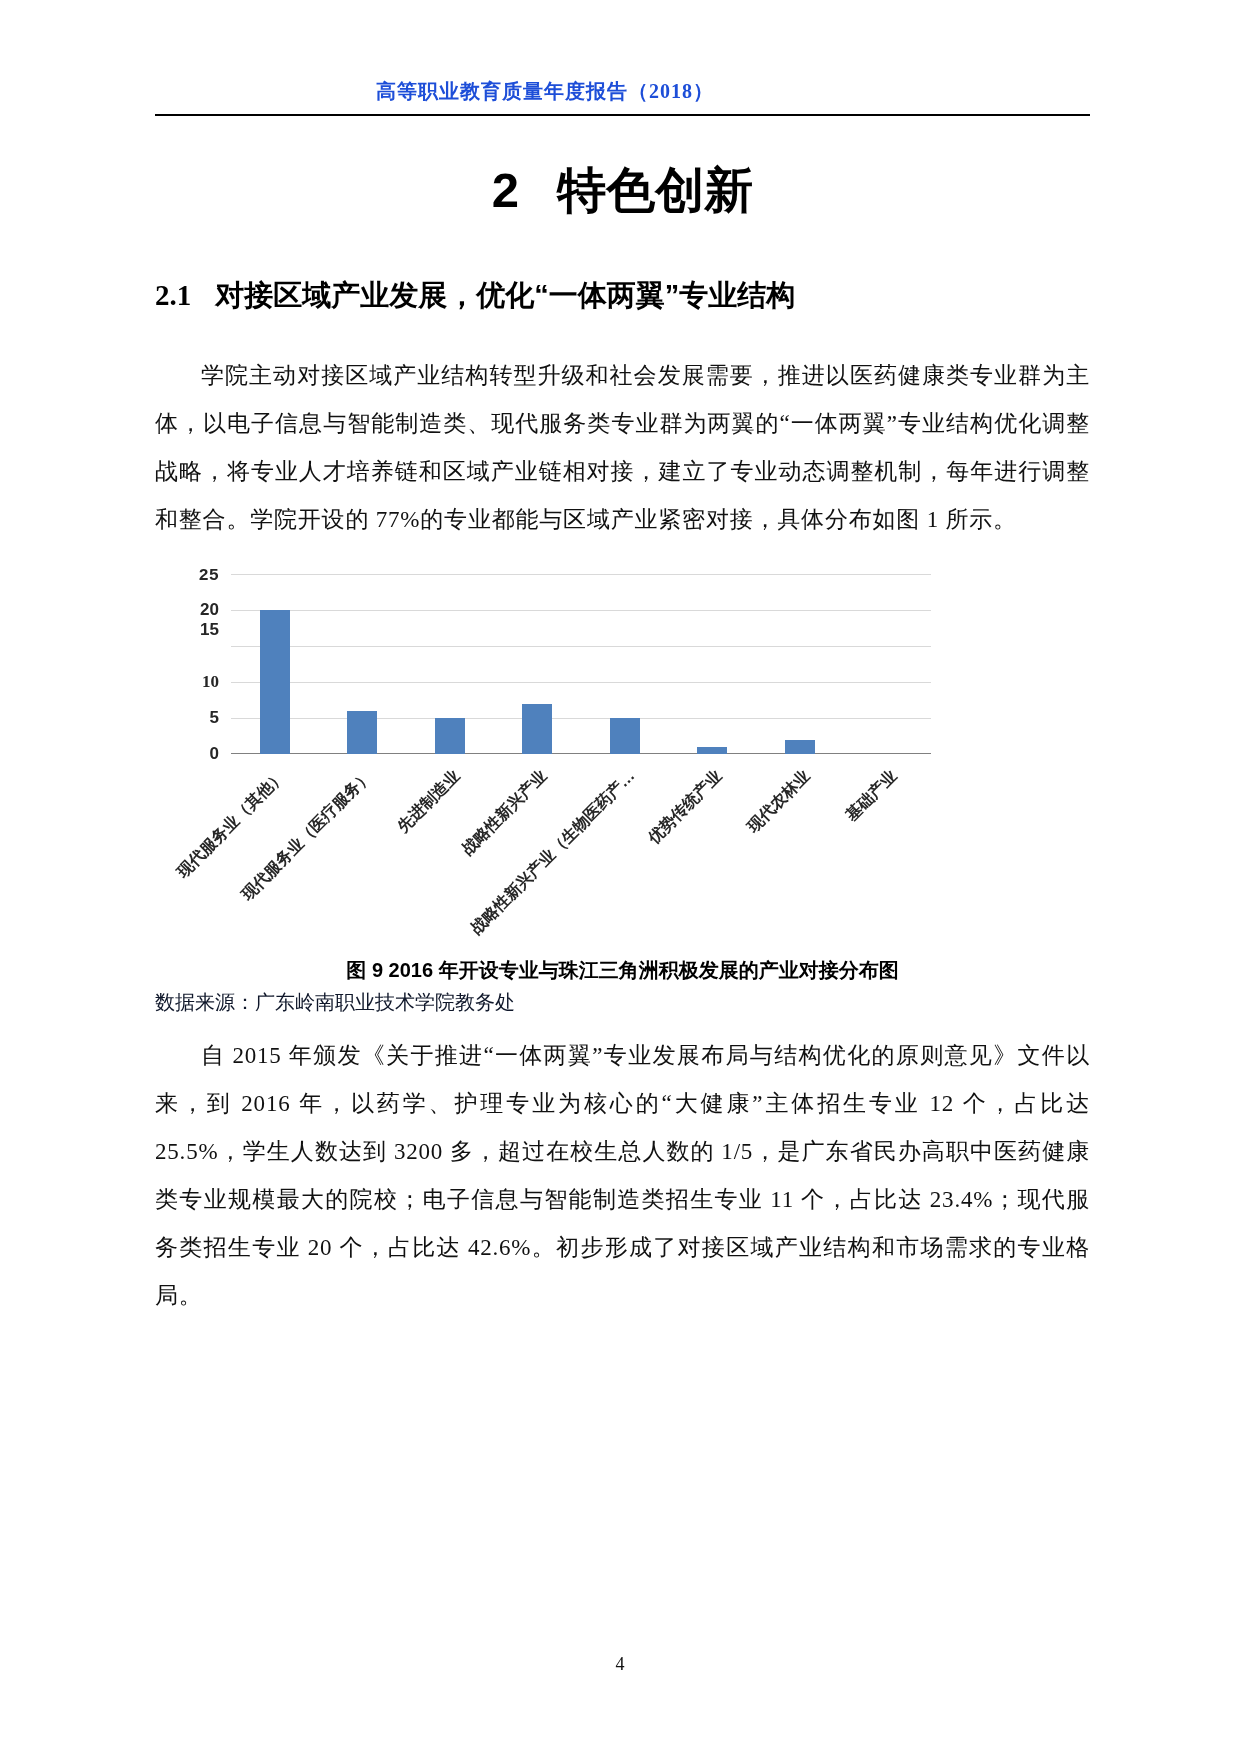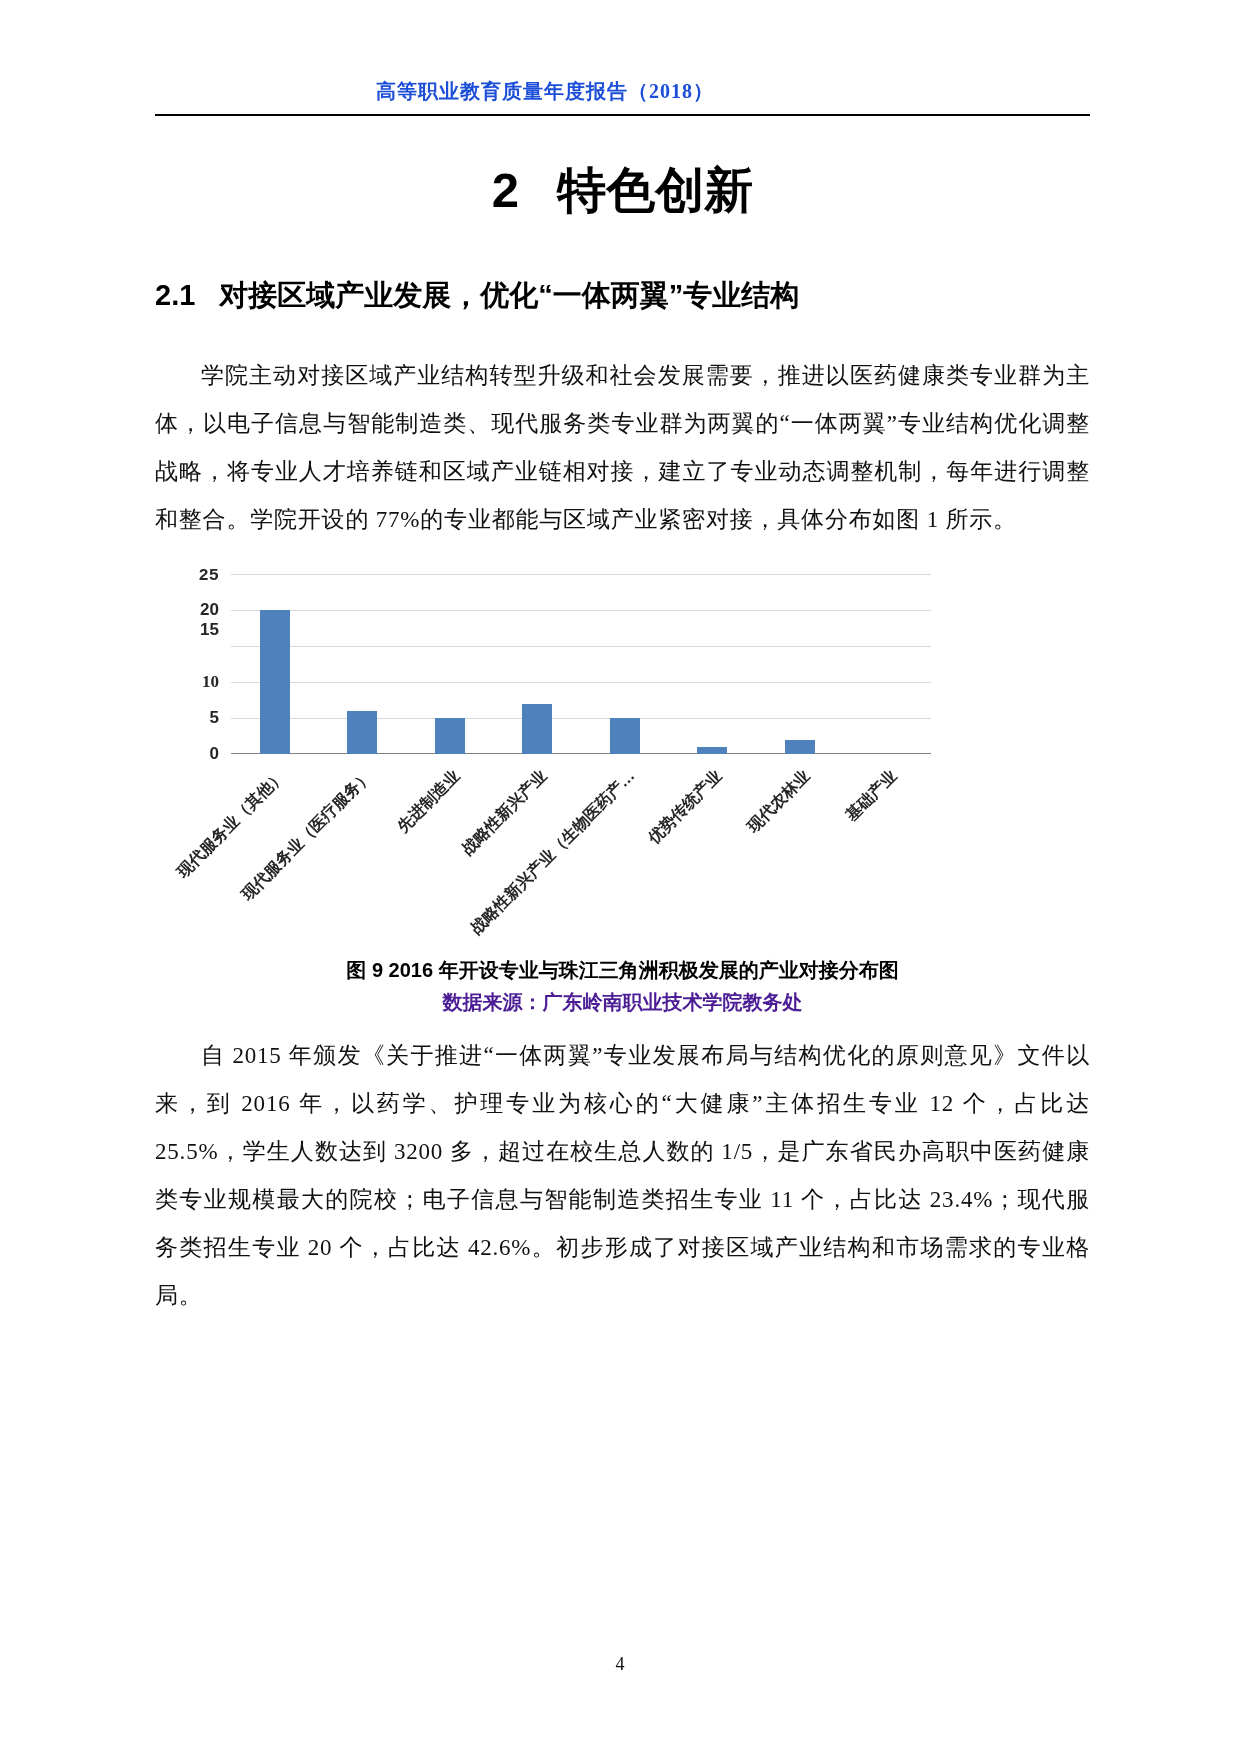--- a/index.html
+++ b/index.html
@@ -38,21 +38,21 @@
     color: #000;
   }
   .chapter-title .num { margin-right: 38px; }
   .section-heading {
     margin-top: 52px;
     font-family: "Liberation Sans", sans-serif;
     font-size: 29px;
     font-weight: bold;
     color: #000;
   }
-  .section-heading .num { margin-right: 24px; }
+  .section-heading .num { margin-right: 24px; font-family: Liberation Serif, serif; }
   
   .body-para {
     margin-top: 36px;
     font-size: 23px;
     line-height: 48px;
     letter-spacing: 0.8px;
     text-align: justify;
     text-indent: 2em;
     color: #111;
   }
@@ -90,25 +90,24 @@
   .fig-caption {
     margin-top: 10px;
     text-align: center;
     font-family: "Liberation Sans", sans-serif;
     font-size: 20px;
     font-weight: bold;
     color: #000;
     line-height: 32px;
   }
   .fig-source {
-    text-align: center;
     font-family: "Liberation Sans", sans-serif;
     font-size: 20px;
-    font-weight: bold;
-    color: #4c1d95;
+    font-weight: normal;
+    color: #0f172a;
     line-height: 32px;
   }
   
   .page-number {
     position: absolute;
     bottom: 78px;
     left: 0;
     width: 100%;
     text-align: center;
     font-size: 18px;

